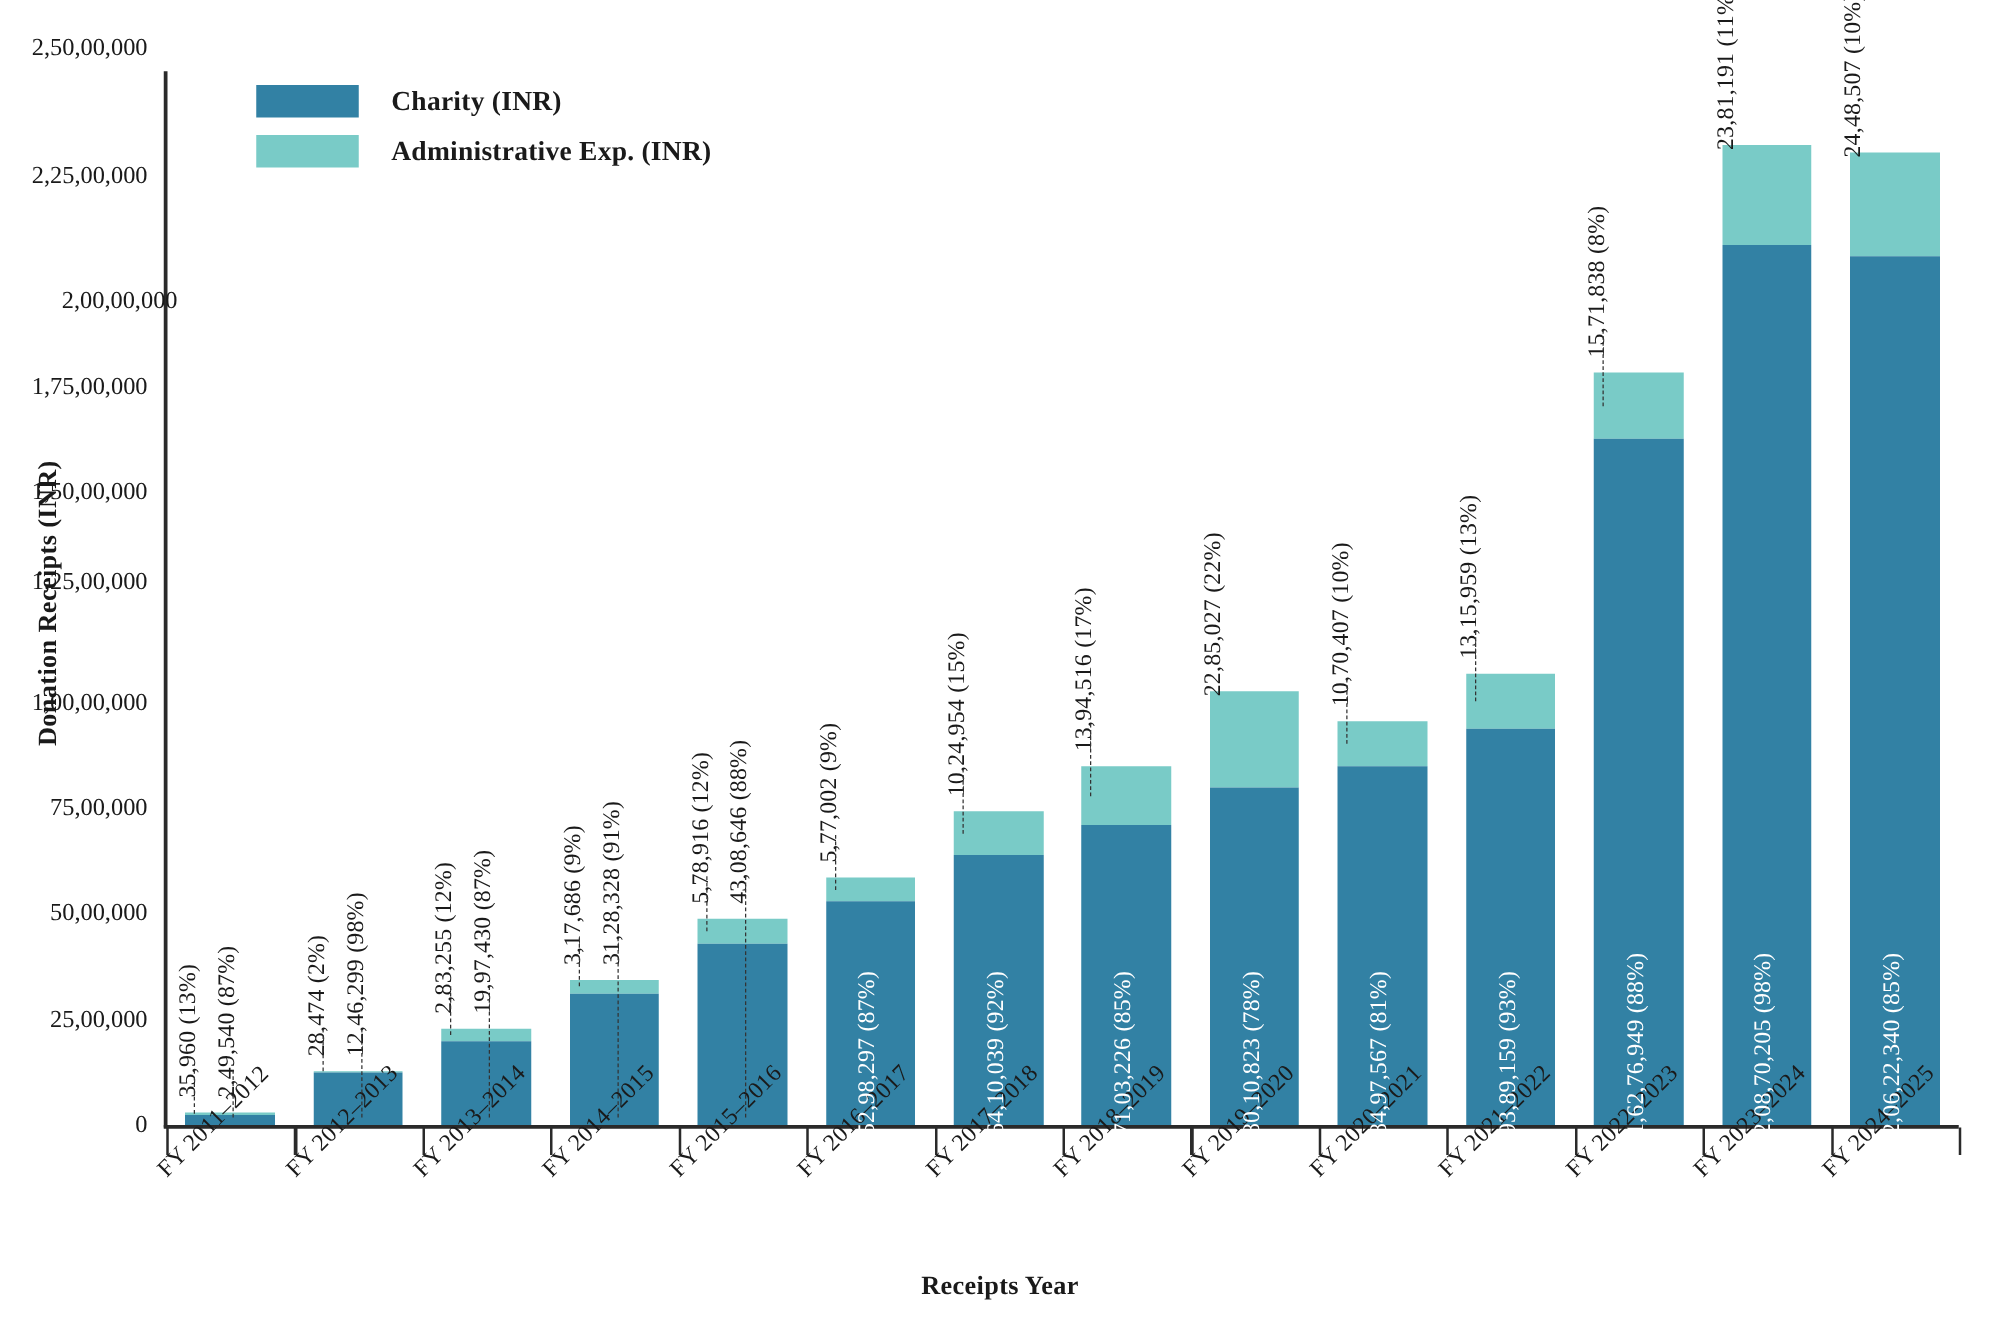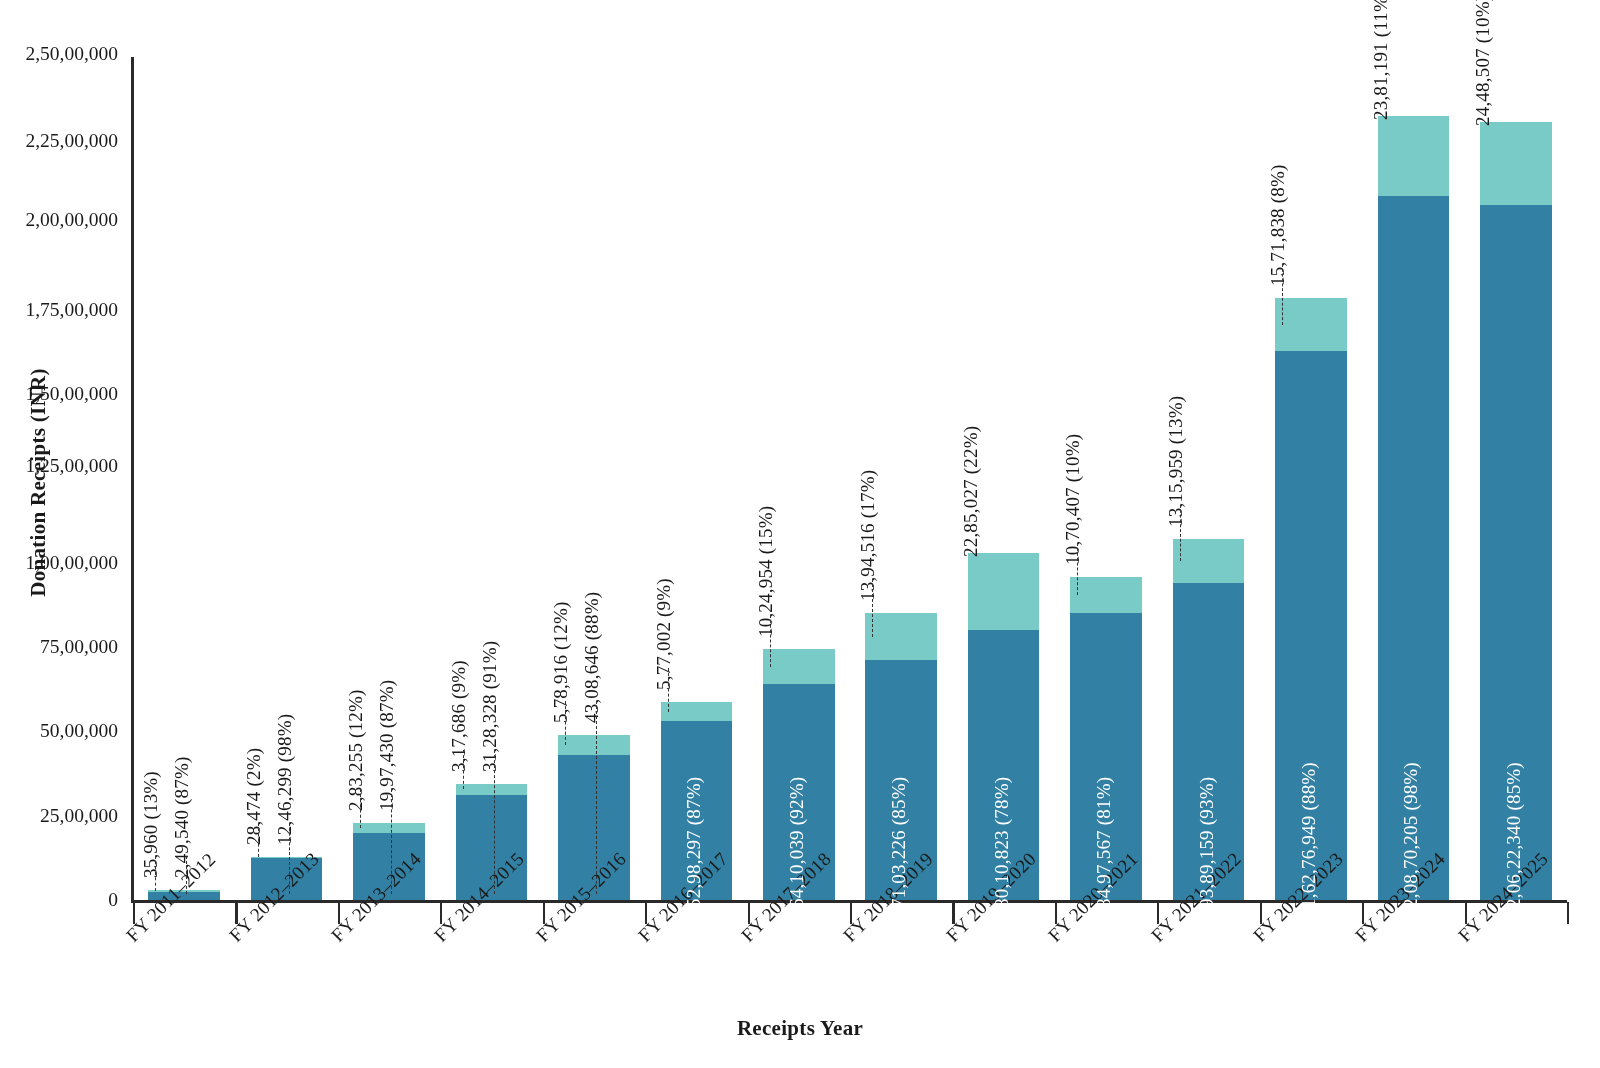--- a/index.html
+++ b/index.html
@@ -68,23 +68,23 @@
 
   <div id="y-ticks">
       <div class="ytl" style="top: 900px;">0</div>
       <div class="ytl" style="top: 815.7px;">25,00,000</div>
       <div class="ytl" style="top: 731.4px;">50,00,000</div>
       <div class="ytl" style="top: 647.1px;">75,00,000</div>
       <div class="ytl" style="top: 562.8px;">1,00,00,000</div>
       <div class="ytl" style="top: 466px;">1,25,00,000</div>
       <div class="ytl" style="top: 394.2px;">1,50,00,000</div>
       <div class="ytl" style="top: 309.9px;">1,75,00,000</div>
-      <div class="ytl" style="top: 220px;">2,00,00,000</div>
+      <div class="ytl" style="top: 241px; padding-left: 24px;">2,00,00,000</div>
       <div class="ytl" style="top: 141.3px;">2,25,00,000</div>
-      <div class="ytl" style="top: 54px;">2,50,00,000</div>
+      <div class="ytl" style="top: 39px;">2,50,00,000</div>
     </div>
   <div id="x-ticks">
       <div class="x-tick" style="left: 133px;"></div>
       <div class="x-tick" style="left: 235.429px;"></div>
       <div class="x-tick" style="left: 337.857px;"></div>
       <div class="x-tick" style="left: 440.286px;"></div>
       <div class="x-tick" style="left: 542.714px;"></div>
       <div class="x-tick" style="left: 645.143px;"></div>
       <div class="x-tick" style="left: 747.571px;"></div>
       <div class="x-tick" style="left: 850px;"></div>
@@ -166,20 +166,30 @@
       <div class="x-label" style="left: 736.786px; top: 931px;">FY 2017–2018</div>
       <div class="x-label" style="left: 839.214px; top: 931px;">FY 2018–2019</div>
       <div class="x-label" style="left: 941.643px; top: 931px;">FY 2019–2020</div>
       <div class="x-label" style="left: 1044.07px; top: 931px;">FY 2020–2021</div>
       <div class="x-label" style="left: 1146.5px; top: 931px;">FY 2021–2022</div>
       <div class="x-label" style="left: 1248.93px; top: 931px;">FY 2022–2023</div>
       <div class="x-label" style="left: 1351.36px; top: 931px;">FY 2023–2024</div>
       <div class="x-label" style="left: 1453.79px; top: 931px;">FY 2024–2025</div>
     </div>
 
+  <div id="legend">
+      <div class="legend-row">
+        <div class="legend-swatch" style="background: rgb(50, 129, 164);"></div>
+        <div class="legend-text">Charity (INR)</div>
+      </div>
+      <div class="legend-row">
+        <div class="legend-swatch" style="background: rgb(121, 203, 199);"></div>
+        <div class="legend-text">Administrative Exp. (INR)</div>
+      </div>
+    </div>
 
 <div class="out-label" style="left: 193.214px; top: 856.373px;">2,49,540 (87%)</div>
     <div class="leader" style="left: 186.214px; top: 856.373px; height: 37.6271px;"></div>
     <div class="out-label" style="left: 162.364px; top: 856.373px;">35,960 (13%)</div>
     <div class="leader" style="left: 155.364px; top: 856.373px; height: 34.6063px;"></div>
     <div class="out-label" style="left: 295.643px; top: 823.015px;">12,46,299 (98%)</div>
     <div class="leader" style="left: 288.643px; top: 823.015px; height: 70.9853px;"></div>
     <div class="out-label" style="left: 264.793px; top: 823.015px;">28,474 (2%)</div>
     <div class="leader" style="left: 257.793px; top: 823.015px; height: 34.4801px;"></div>
     <div class="out-label" style="left: 398.071px; top: 789.095px;">19,97,430  (87%)</div>

